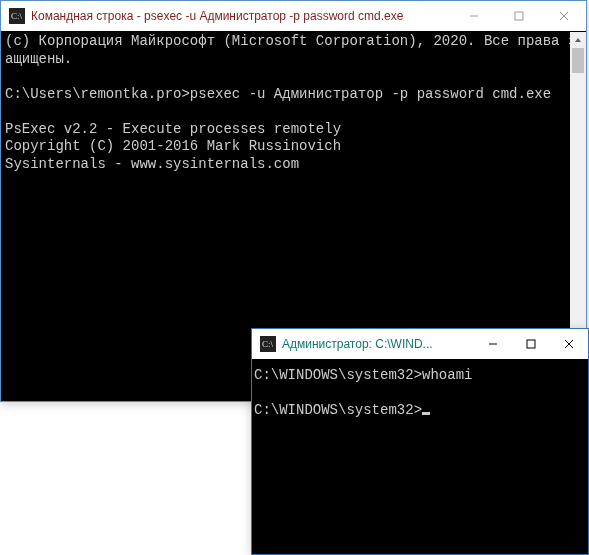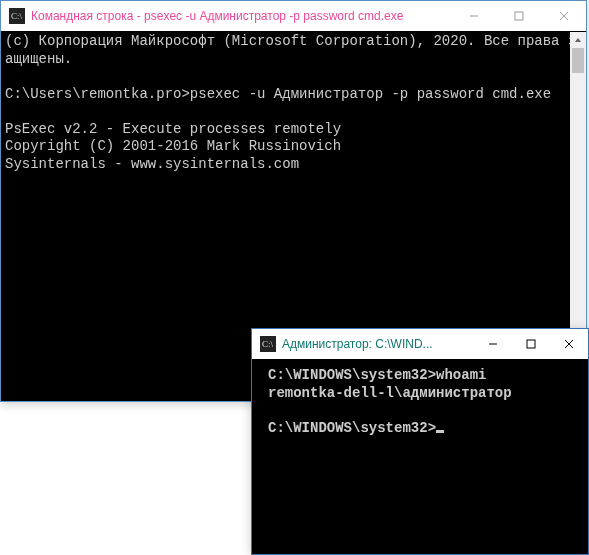--- a/index.html
+++ b/index.html
@@ -52,21 +52,21 @@
   }
   .titlebar .icon svg { width: 16px; height: 16px; }
   .titlebar .title {
     flex: 1;
     font-size: 12px;
     color: #0f766e;
     white-space: nowrap;
     overflow: hidden;
     text-overflow: ellipsis;
   }
-  .back .titlebar .title { color: #ec4899; }
+  .back .titlebar .title { color: #7f1d1d; }
   .titlebar .controls {
     display: flex;
     height: 100%;
   }
   .titlebar .ctrl {
     width: 45px;
     display: flex;
     align-items: center;
     justify-content: center;
     font-size: 10px;
@@ -83,22 +83,21 @@
     font-size: 14px;
     line-height: 1.25;
     padding: 2px 4px;
     overflow: hidden;
     position: relative;
     white-space: pre-wrap;
     word-break: break-all;
   }
   .front .terminal {
     font-size: 14px;
-    padding: 8px 16px;
-    font-weight: bold;
+    padding: 8px 2px;
   }
   .scrollbar {
     position: absolute;
     right: 0;
     top: 31px;
     bottom: 1px;
     width: 16px;
     background: #f0f0f0;
     display: flex;
     flex-direction: column;
@@ -201,14 +200,14 @@
           </svg>
       </div>
       <div class="ctrl">
         <svg viewBox="0 0 10 10">
             <line x1="1" y1="1" x2="9" y2="9" stroke="currentColor" stroke-width="1"></line>
             <line x1="9" y1="1" x2="1" y2="9" stroke="currentColor" stroke-width="1"></line>
           </svg>
       </div>
     </div>
   </div>
-  <div class="terminal"><span class="line"><span>C:\WINDOWS\system32&gt;</span><span>whoami</span></span><span class="line">remontka-dell-l\администратор</span><span class="line"> </span><span class="line"><span>C:\WINDOWS\system32&gt;</span><span class="cursor"></span></span></div>
+  <div class="terminal"><span class="line"><span>C:\WINDOWS\system32&gt;</span><span>whoami</span></span><span class="line"> </span><span class="line"><span>C:\WINDOWS\system32&gt;</span><span class="cursor"></span></span></div>
 </div>
 
 </body></html>

